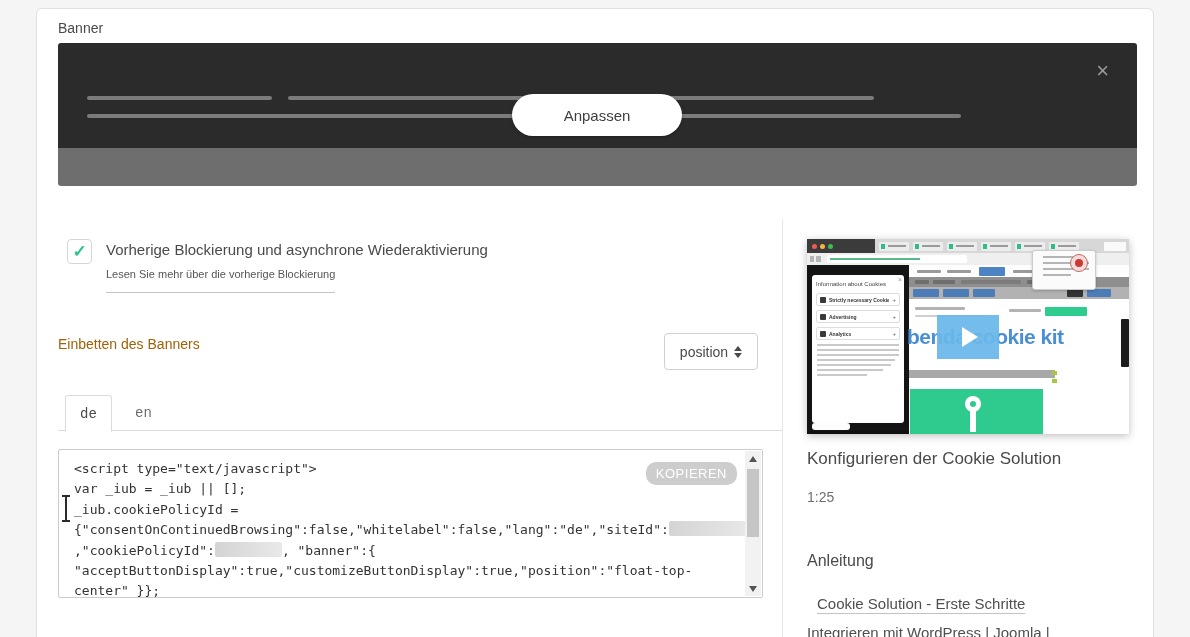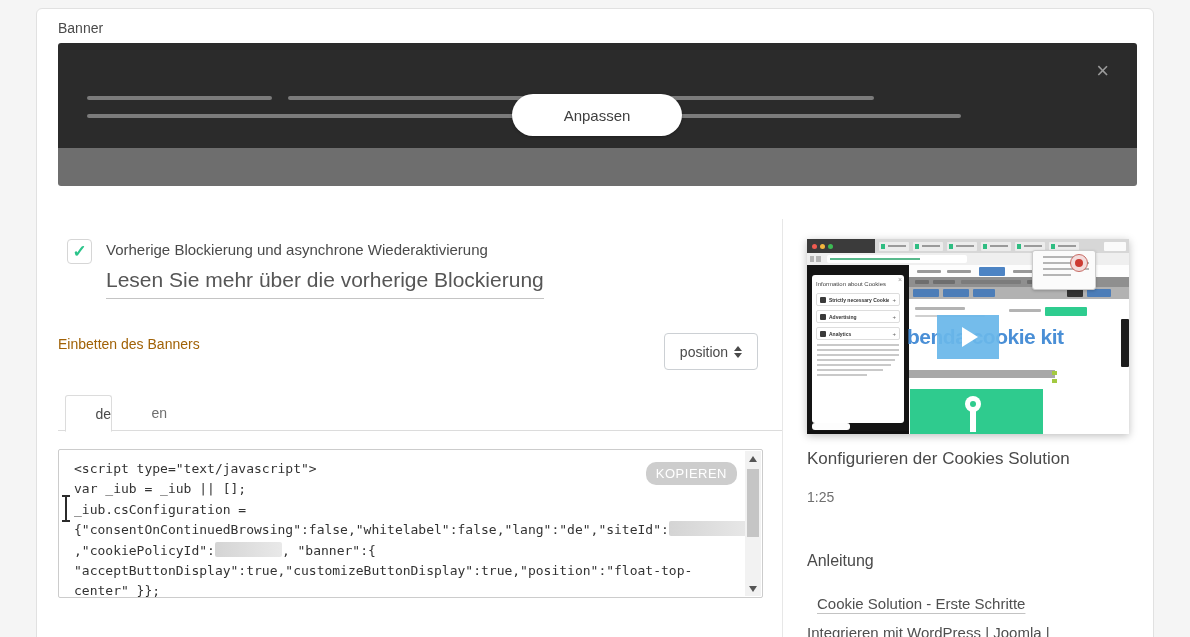--- a/index.html
+++ b/index.html
@@ -21,36 +21,36 @@
   .bp-close { position:absolute; right:28px; top:18px; font-size:22px; line-height:20px; color:#9a9a9a; cursor:pointer; }
   .bp-btn { position:absolute; left:454px; top:51px; width:170px; height:42px; background:#fff; border:none;
             border-radius:21px; font-family:"Liberation Sans",sans-serif; font-size:15px; color:#3f3f3f;
             box-shadow:0 1px 3px rgba(0,0,0,.3); cursor:pointer; }
 
   
   .check-box { position:absolute; left:30px; top:230px; width:25px; height:25px; background:#fff;
                border:1px solid #d6d6d6; border-radius:4px; text-align:center; cursor:pointer; }
   .check-box span { font-size:17px; font-weight:bold; color:#2bc48a; line-height:23px; }
   .check-label { position:absolute; left:69px; top:232px; font-size:15px; color:#4a4a4a;text-align:right; }
-  .check-link { position:absolute; left:69px; top:259px; font-size:21px; color:#565656;
-                border-bottom:1px solid #c4c4c4; padding-bottom:6px; cursor:pointer; }
+  .check-link { position:absolute; left:69px; top:259px; font-size:11px; color:#565656;
+                border-bottom:1px solid #c4c4c4; padding-bottom:12px; cursor:pointer; }
 
   
   .embed-label { position:absolute; left:21px; top:327px; font-size:14px; color:#a16207; }
   .version-select { position:absolute; left:627px; top:324px; width:94px; height:37px; background:#fff;
                     border:1px solid #ccd0d4; border-radius:4px; display:flex; align-items:center;
                     justify-content:center; gap:6px; font-size:14px; color:#4a4a4a; cursor:pointer; }
   .updown { display:flex; flex-direction:column; gap:2px; }
   .updown i { display:block; width:0; height:0; border-left:4px solid transparent; border-right:4px solid transparent; }
   .updown .up { border-bottom:5px solid #4a4a4a; }
   .updown .dn { border-top:5px solid #4a4a4a; }
 
   
   .tabbar { position:absolute; left:21px; top:386px; width:724px; height:36px; border-bottom:1px solid #dcdcdc; }
-  .tab { position:absolute; top:0; height:36px; line-height:36px; text-align:right; font-size:14px; cursor:pointer; }
+  .tab { position:absolute; top:0; height:36px; line-height:36px; text-align:center; font-size:14px; cursor:pointer;font-family:Liberation Mono, monospace; }
   .tab-active { left:7px; width:47px; background:#fff; border:1px solid #dcdcdc; border-bottom:1px solid #fff;
                 border-radius:3px 3px 0 0; color:#4a4a4a; height:37px; z-index:2; }
   .tab-plain { left:62px; width:47px; color:#6e6e6e; }
 
   
   .code-box { position:absolute; left:21px; top:440px; width:705px; height:149px; border:1px solid #ccc;
               border-radius:2px; background:#fff; overflow:hidden; }
   .code-text { position:absolute; left:15px; top:9px; right:30px; font-family:"DejaVu Sans Mono", monospace;
                font-size:13px; line-height:20.4px; color:#333; white-space:pre; cursor:text; }
   .redact { display:inline-block; vertical-align:-2px; height:15px; border-radius:2px;
@@ -174,21 +174,21 @@
   </div>
 
   <div class="tabbar">
     <div class="tab tab-active">de</div>
     <div class="tab tab-plain">en</div>
   </div>
 
   <div class="code-box">
     <div class="code-text"><span>&lt;script type="text/javascript"&gt;</span>
 <span>var _iub = _iub || [];</span>
-<span>_iub.csConfiguration =</span>
+<span>_iub.cookiePolicyId =</span>
 <span>{"consentOnContinuedBrowsing":false,"whitelabel":false,"lang":"de","siteId":</span><span class="redact redact-site"></span>
 <span>,"cookiePolicyId":</span><span class="redact redact-policy"></span><span>, "banner":{</span>
 <span>"acceptButtonDisplay":true,"customizeButtonDisplay":true,"position":"float-top-</span>
 <span>center" }};</span></div>
     <div class="ibeam"></div>
     <button class="copy-btn">KOPIEREN</button>
     <div class="scrollbar">
       <div class="sb-btn sb-up">
           <i></i>
         </div>
@@ -296,21 +296,21 @@
         <div class="ln"></div>
         <div class="ln" style="width:28px"></div>
       </div>
       <div class="vt-rec"></div>
 
       <div class="vt-play">
           <i></i>
         </div>
     </div>
 
-    <div class="video-title">Konfigurieren der Cookies Solution</div>
+    <div class="video-title">Konfigurieren der Cookie Solution</div>
     <div class="video-duration">1:25</div>
 
     <div class="guide-heading">Anleitung</div>
     <div class="guide-links">
       <span class="gline"><a class="glink">Cookie Solution - Erste Schritte</a></span>
       <span>Integrieren mit</span>
       <a class="glink">WordPress</a>
       <span>|</span>
       <a class="glink">Joomla</a>
       <span>|</span>

